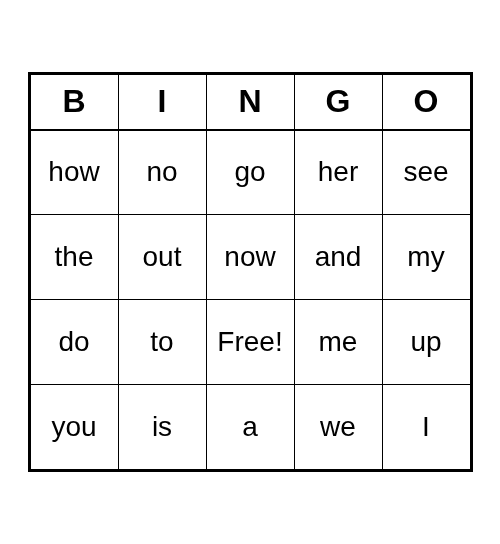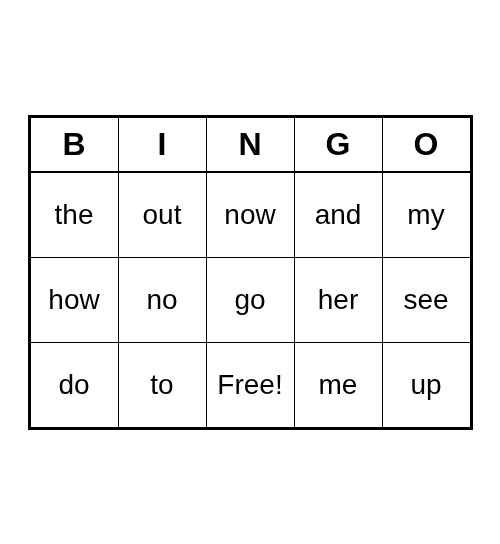--- a/index.html
+++ b/index.html
@@ -58,35 +58,42 @@
       <tr>
       <th>B</th>
           <th>I</th>
           <th>N</th>
           <th>G</th>
           <th>O</th>
         </tr>
     </thead>
     <tbody id="bingo-body">
     <tr>
+          <td>how</td>
+          <td>no</td>
+          <td>go</td>
+          <td>her</td>
+          <td>see</td>
+        </tr>
+        <tr>
           <td>the</td>
           <td>out</td>
           <td>now</td>
           <td>and</td>
           <td>my</td>
-        </tr>
-        <tr>
-          <td>how</td>
-          <td>no</td>
-          <td>go</td>
-          <td>her</td>
-          <td>see</td>
         </tr>
         <tr>
           <td>do</td>
           <td>to</td>
           <td class="free-cell">Free!</td>
           <td>me</td>
           <td>up</td>
         </tr>
+        <tr>
+          <td>you</td>
+          <td>is</td>
+          <td>a</td>
+          <td>we</td>
+          <td>I</td>
+        </tr>
       </tbody>
   </table>
 </div>
 
 </body></html>

